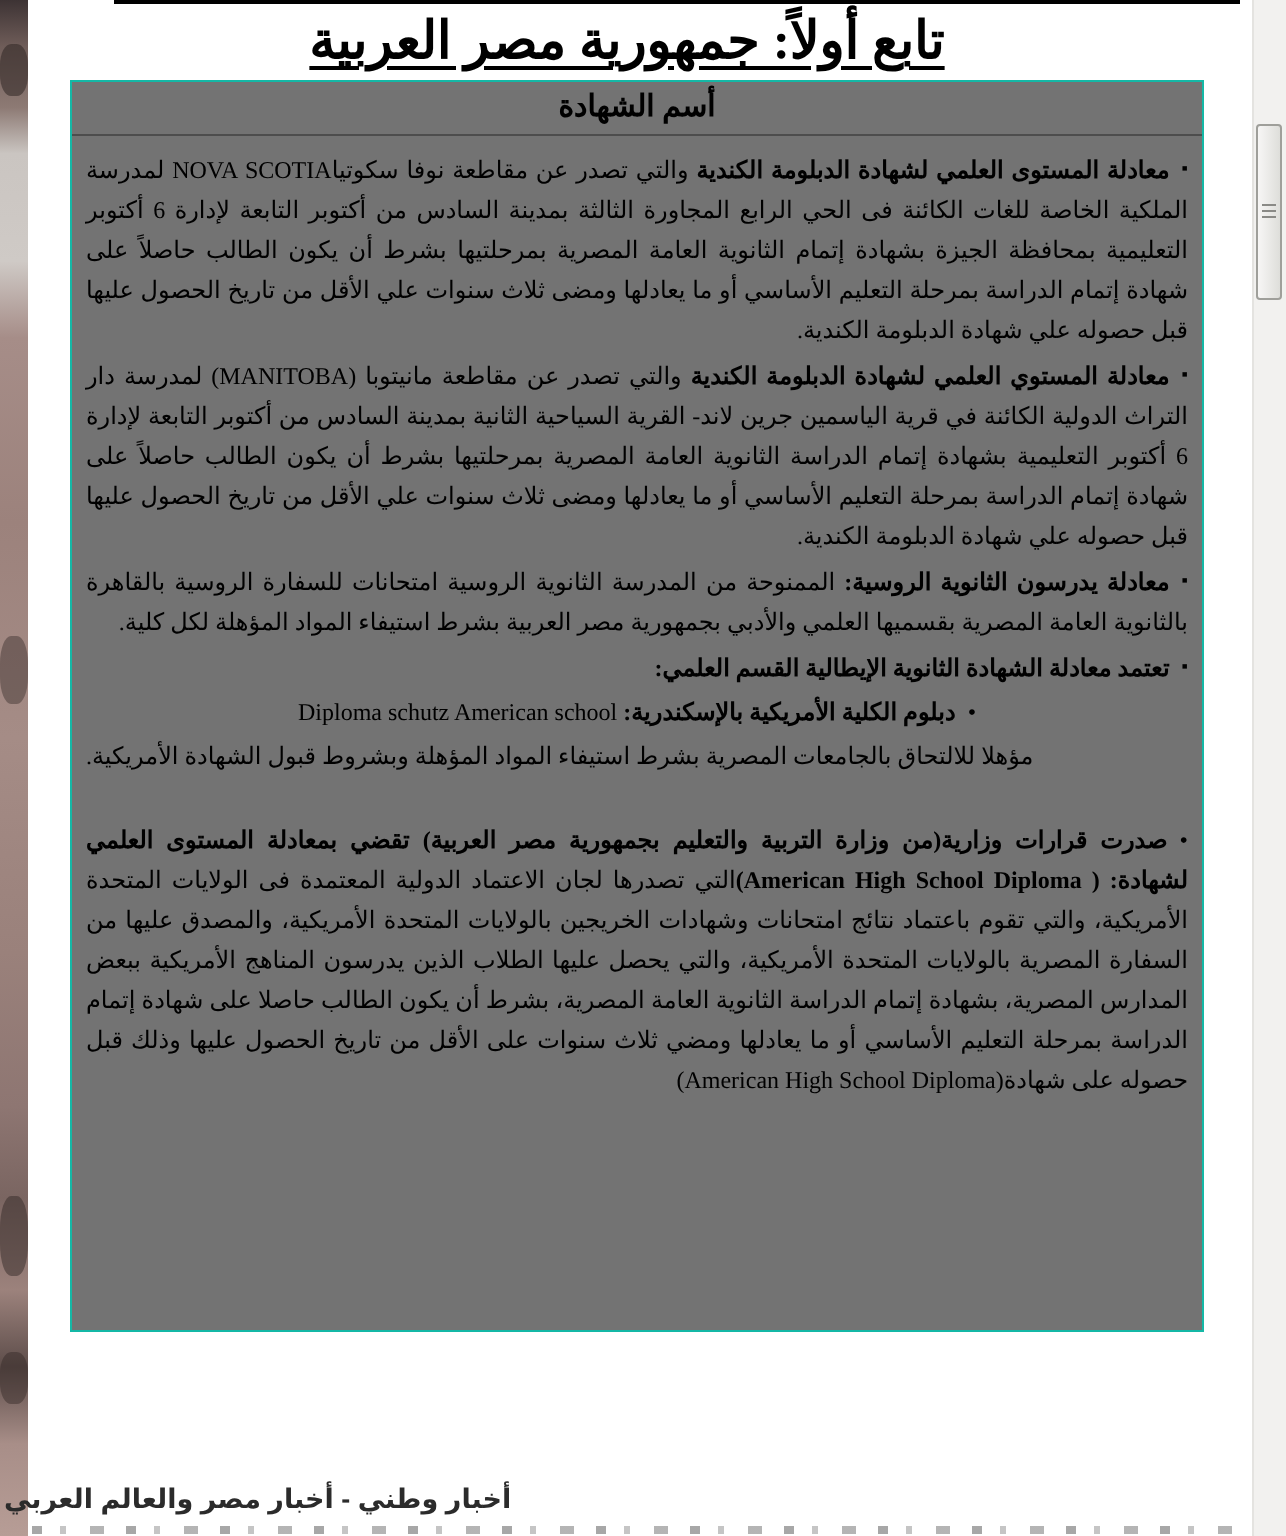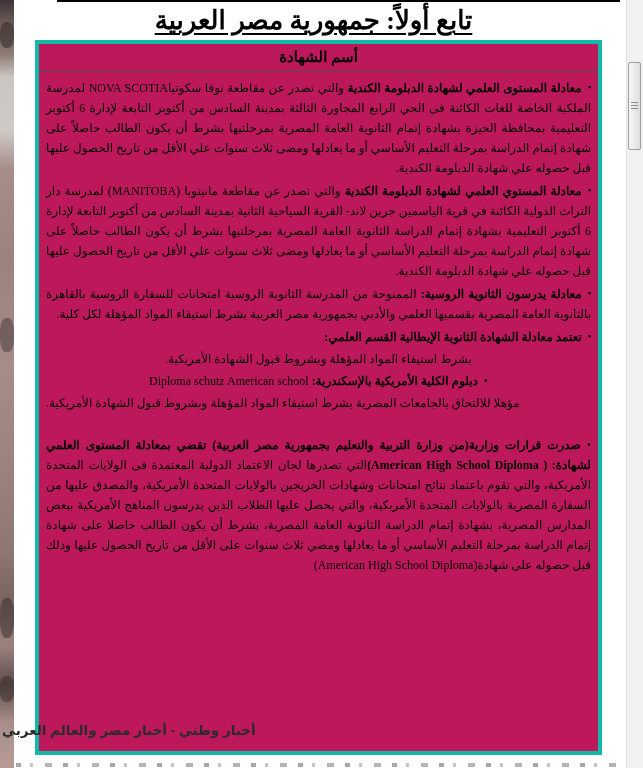--- a/index.html
+++ b/index.html
@@ -39,22 +39,22 @@
   
   .top-rule{position:absolute;left:57px;top:0;width:563px;height:2px;background:#000;}
   
   .page-title{
     position:absolute;top:5px;left:0;right:16px;text-align:center;
     font-size:26px;font-weight:bold;
     text-decoration:underline;text-underline-offset:4px;
   }
   
   .doc-box{
-    position:absolute;left:35px;top:40px;width:567px;height:715px;
-    border:4px solid #14b8a6;background:#be185d;box-sizing:border-box;
+    position:absolute;left:35px;top:40px;width:567px;height:626px;
+    border:1px solid #14b8a6;background:#737373;box-sizing:border-box;
     overflow:hidden;
   }
   .doc-header{
     height:26px;line-height:26px;text-align:center;
     font-size:15px;font-weight:bold;border-bottom:1px solid #4d4d4d;
   }
   .doc-content{
     padding:6px 7px 0 7px;direction:rtl;text-align:justify;
     font-size:12px;line-height:20px;height:675px;overflow:hidden;
   }
@@ -65,21 +65,21 @@
   .bold{font-weight:bold;}
   .latin{direction:ltr;unicode-bidi:isolate;}
   .u{text-decoration:underline;text-underline-offset:3px;}
   .latin-para{direction:ltr;text-align:justify;font-weight:bold;font-size:15px;line-height:24px;margin:2px 0 3px 0;}
   .para.center{text-align:center;}
   .para.right{text-align:left;}
   .para.indent1{padding-right:14px;}
   .para.finale{font-size:14.5px;line-height:24px;margin-top:2px;}
   
   .footer-watermark{
-    position:absolute;left:2px;top:722px;z-index:5;
+    position:absolute;left:2px;top:742px;z-index:5;
     font-family:"Liberation Sans","DejaVu Sans",sans-serif;
     font-size:13.5px;font-weight:bold;color:#2b2b2b;white-space:nowrap;
   }
   
   .cut-off-text-remnant{
     position:absolute;left:16px;right:22px;top:763px;height:4px;z-index:4;
     background:repeating-linear-gradient(90deg,
       rgba(80,80,80,.5) 0 5px, transparent 5px 14px,
       rgba(110,110,110,.4) 14px 17px, transparent 17px 29px,
       rgba(90,90,90,.45) 29px 36px, transparent 36px 47px);
@@ -105,21 +105,20 @@
 
 <div class="page-title">تابع أولاً: جمهورية مصر العربية</div>
 
 <div class="doc-box">
   <div class="doc-header">أسم الشهادة</div>
   <div class="doc-content">
       <div class="para"><span class="bullet square">▪</span><span class="bold">معادلة المستوى العلمي لشهادة الدبلومة الكندية </span><span>والتي تصدر عن مقاطعة نوفا سكوتيا</span><span class="latin" dir="ltr">NOVA SCOTIA</span><span> لمدرسة الملكية الخاصة للغات الكائنة فى الحي الرابع المجاورة الثالثة بمدينة السادس من أكتوبر التابعة لإدارة 6 أكتوبر التعليمية بمحافظة الجيزة بشهادة إتمام الثانوية العامة المصرية بمرحلتيها بشرط أن يكون الطالب حاصلاً على شهادة إتمام الدراسة بمرحلة التعليم الأساسي أو ما يعادلها ومضى ثلاث سنوات علي الأقل من تاريخ الحصول عليها قبل حصوله علي شهادة الدبلومة الكندية.</span></div>
       <div class="para"><span class="bullet square">▪</span><span class="bold">معادلة المستوي العلمي لشهادة الدبلومة الكندية </span><span>والتي تصدر عن مقاطعة مانيتوبا </span><span class="latin" dir="ltr">(MANITOBA)</span><span> لمدرسة دار التراث الدولية الكائنة في قرية الياسمين جرين لاند- القرية السياحية الثانية بمدينة السادس من أكتوبر التابعة لإدارة 6 أكتوبر التعليمية بشهادة إتمام الدراسة الثانوية العامة المصرية بمرحلتيها بشرط أن يكون الطالب حاصلاً على شهادة إتمام الدراسة بمرحلة التعليم الأساسي أو ما يعادلها ومضى ثلاث سنوات علي الأقل من تاريخ الحصول عليها قبل حصوله علي شهادة الدبلومة الكندية.</span></div>
       <div class="para"><span class="bullet square">▪</span><span class="bold">معادلة يدرسون الثانوية الروسية: </span><span>الممنوحة من المدرسة الثانوية الروسية امتحانات للسفارة الروسية بالقاهرة بالثانوية العامة المصرية بقسميها العلمي والأدبي بجمهورية  مصر العربية بشرط استيفاء المواد المؤهلة لكل كلية.</span></div>
       <div class="para"><span class="bullet square">▪</span><span class="bold">تعتمد معادلة الشهادة الثانوية الإيطالية القسم العلمي:</span></div>
-      <div class="para center"><span>بشرط استيفاء المواد المؤهلة وبشروط قبول الشهادة الأمريكية.</span></div>
       <div class="para center"><span class="bullet round">•</span><span class="bold">دبلوم الكلية الأمريكية بالإسكندرية: </span><span class="latin" dir="ltr">Diploma schutz American school</span></div>
       <div class="para right"><span>مؤهلا للالتحاق بالجامعات المصرية بشرط استيفاء المواد المؤهلة وبشروط قبول الشهادة الأمريكية.</span></div>
       <div class="para" style="margin-top: 22px;"><span class="bullet round">•</span><span class="bold">صدرت قرارات وزارية(من وزارة التربية والتعليم بجمهورية مصر العربية) تقضي بمعادلة المستوى العلمي لشهادة: ( </span><span class="bold latin" dir="ltr">(American High School Diploma</span><span>التي تصدرها لجان الاعتماد الدولية المعتمدة فى الولايات المتحدة الأمريكية، والتي تقوم باعتماد نتائج امتحانات وشهادات الخريجين بالولايات المتحدة الأمريكية، والمصدق عليها من السفارة المصرية بالولايات المتحدة الأمريكية، والتي يحصل عليها الطلاب الذين يدرسون المناهج الأمريكية ببعض المدارس المصرية، بشهادة إتمام الدراسة الثانوية العامة المصرية، بشرط أن يكون الطالب حاصلا على شهادة إتمام الدراسة بمرحلة التعليم الأساسي أو ما يعادلها ومضي ثلاث سنوات على الأقل من تاريخ الحصول عليها وذلك قبل حصوله على شهادة</span><span class="latin" dir="ltr">(American High School Diploma)</span></div>
     </div>
 </div>
 
 <div class="footer-watermark">أخبار وطني - أخبار مصر والعالم العربي</div>
 
 <div class="cut-off-text-remnant"></div>
 

